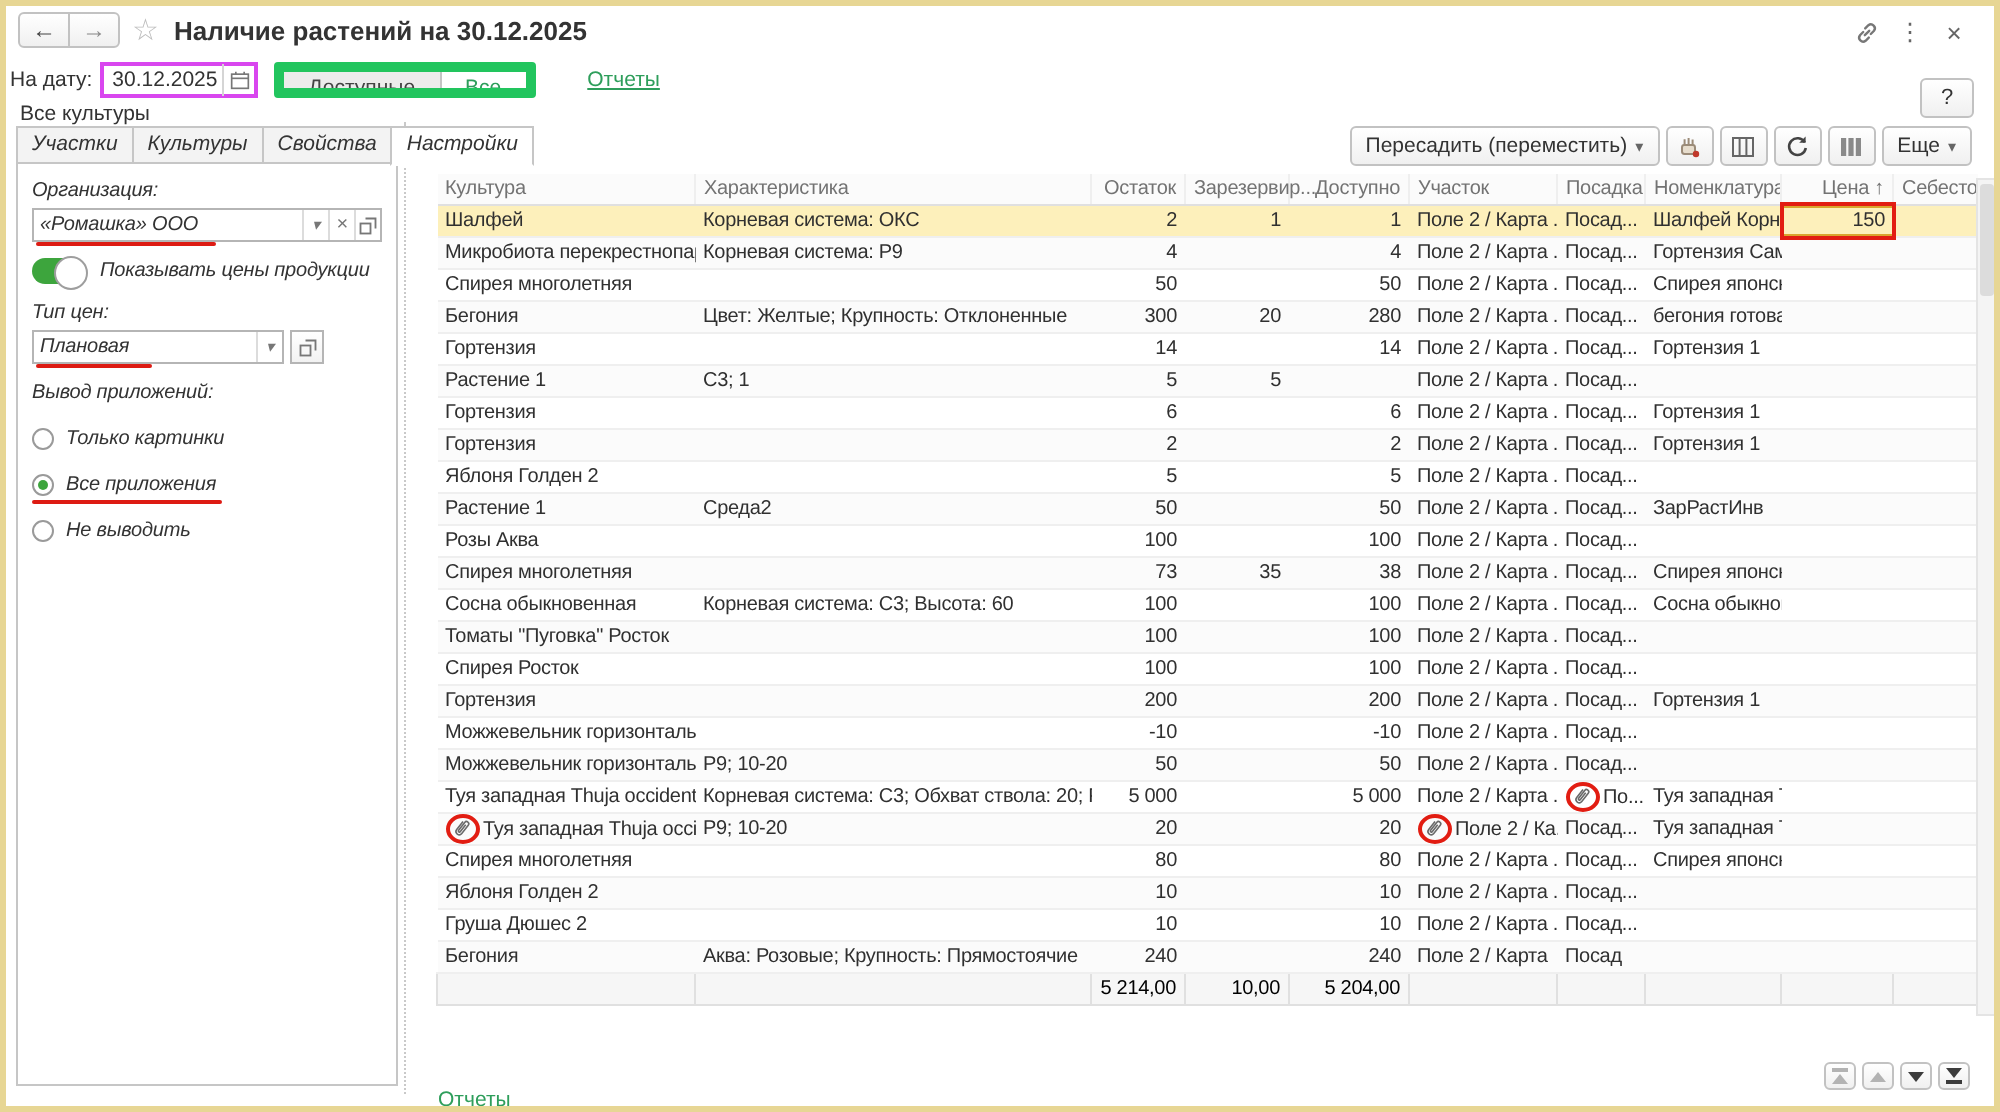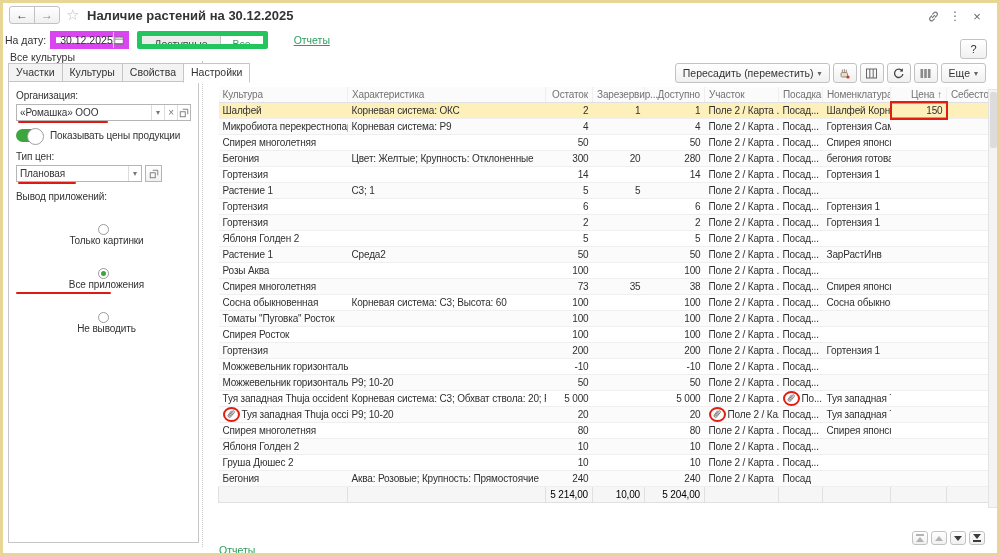--- a/index.html
+++ b/index.html
@@ -19,56 +19,56 @@
   .nav-fwd  { left:27px; border-top-left-radius:0; border-bottom-left-radius:0; color:#8a8a8a; }
   .star { position:absolute; left:59px; top:1px; font-size:15px; color:#bdbdbd; }
   .title { position:absolute; left:80px; top:3px; font-size:13px; font-weight:bold; color:#333; white-space:nowrap; }
   .winico { position:absolute; top:4px; width:16px; height:14px; display:flex; align-items:center; justify-content:center; color:#666; }
   .ico-link { right:50px; }
   .ico-kebab { right:28px; font-size:12px; }
   .ico-close { right:6px; font-size:13px; }
 
   
   .filter { position:absolute; top:27px; left:2px; height:19px; display:flex; align-items:center; font-size:10.5px; color:#333; }
-  .date-field { display:flex; align-items:center; margin-left:4px; width:79px; height:18px; border:6px solid #d946ef; background:#fff; }
+  .date-field { display:flex; align-items:center; margin-left:4px; width:79px; height:18px; border:2px solid #d946ef; background:#fff; }
   .date-field .val { flex:1; padding-left:4px; font-size:10.5px; }
   .cal-btn { width:16px; height:16px; display:flex; align-items:center; justify-content:center; border-left:1px solid #d5d5d5; }
   .segmented { display:flex; margin-left:8px; height:18px; border:5px solid #22c55e; border-radius:2px; overflow:hidden; }
   .seg { padding:0 12px; line-height:16px; font-size:10.5px; }
   .seg-off { background:#ececec; color:#444; border-right:1px solid #c5c5c5; }
   .seg-on  { background:#fff; color:#2e9e5b; }
   .link { color:#2e9e5b; text-decoration:underline; font-size:10.5px; cursor:pointer; }
   .reports { margin-left:26px; }
   .help-btn { position:absolute; top:36px; right:10px; width:27px; height:20px; font-size:11px; }
 
   .subtitle { position:absolute; top:48px; left:7px; font-size:10.5px; color:#333; }
 
   
-  .sidebar { position:absolute; left:5px; top:60px; width:191px; }
+  .sidebar { position:absolute; left:5px; top:60px; width:191px;font-style:italic; }
   .tabs { display:flex; height:19px; font-size:10.5px; position:relative; z-index:2; }
   .tab { padding:0 7px; line-height:17px; border:1px solid #c6c6c6; border-right:none;
          background:#f3f3f3; color:#333; white-space:nowrap; }
   .tab:last-child { border-right:1px solid #c6c6c6; }
   .tab.active { background:#fff; border-bottom:1px solid #fff; margin-bottom:-1px; font-weight:normal; }
   .panel { position:relative; margin-top:-1px; border:1px solid #c6c6c6; background:#fff;
            height:462px; padding:6px 7px; font-size:10px; color:#333; letter-spacing:-0.1px; }
   .flabel { margin:2px 0 3px; }
   .frow { display:flex; align-items:center; }
   .field { position:relative; display:flex; align-items:center; height:17px; border:1px solid #b5b5b5; background:#fff; }
   .field .val { flex:1; padding:0 3px; white-space:nowrap; overflow:hidden; }
   .fbtn { width:13px; height:15px; display:flex; align-items:center; justify-content:center;
           border-left:1px solid #dcdcdc; color:#777; font-size:8px; }
   .sq-btn { width:17px; height:17px; margin-left:3px; display:flex; align-items:center; justify-content:center;
             border:1px solid #b5b5b5; background:linear-gradient(#fff,#f2f2f2); }
   .trow { display:flex; align-items:center; margin-top:8px; white-space:nowrap; }
   .toggle { position:relative; width:27px; height:13px; border-radius:7px; background:#3da53d; flex:0 0 27px; }
   .toggle::after { content:''; position:absolute; right:-1px; top:-1px; width:15px; height:15px; border-radius:50%;
                    background:#fff; border:1px solid #9e9e9e; }
   .tlabel { margin-left:7px; }
-  .rrow { position:relative; display:flex; align-items:center; margin-top:22px;flex-direction:column; }
+  .rrow { position:relative; display:flex; align-items:center; margin-top:12px; }
   .radio { position:relative; width:11px; height:11px; border:1px solid #9a9a9a; border-radius:50%; background:#fff; flex:0 0 11px; }
   .radio.sel::after { content:''; position:absolute; left:2px; top:2px; width:5px; height:5px; border-radius:50%; background:#3da53d; }
   .rlabel { margin-left:6px; }
   .grp { margin-top:9px; }
 
   
   .ann-u { position:absolute; height:2px; background:#dd1b13; border-radius:1px; }
   .u-org { left:1px; bottom:-3px; width:90px; }
   .u-price { left:1px; bottom:-3px; width:58px; }
   .u-radio { left:0px; bottom:-4px; width:95px; }

